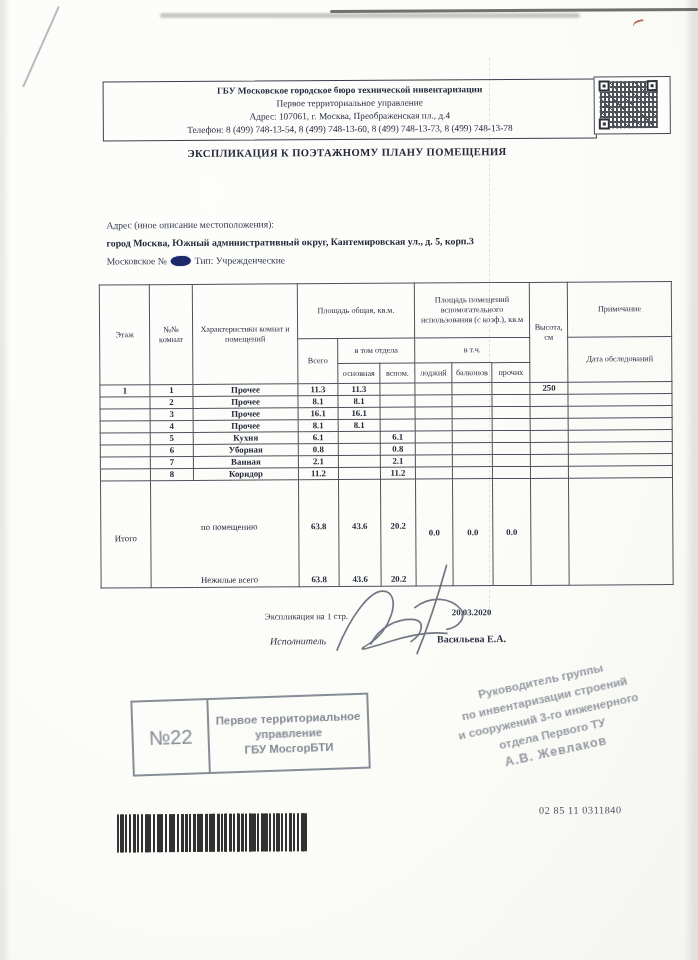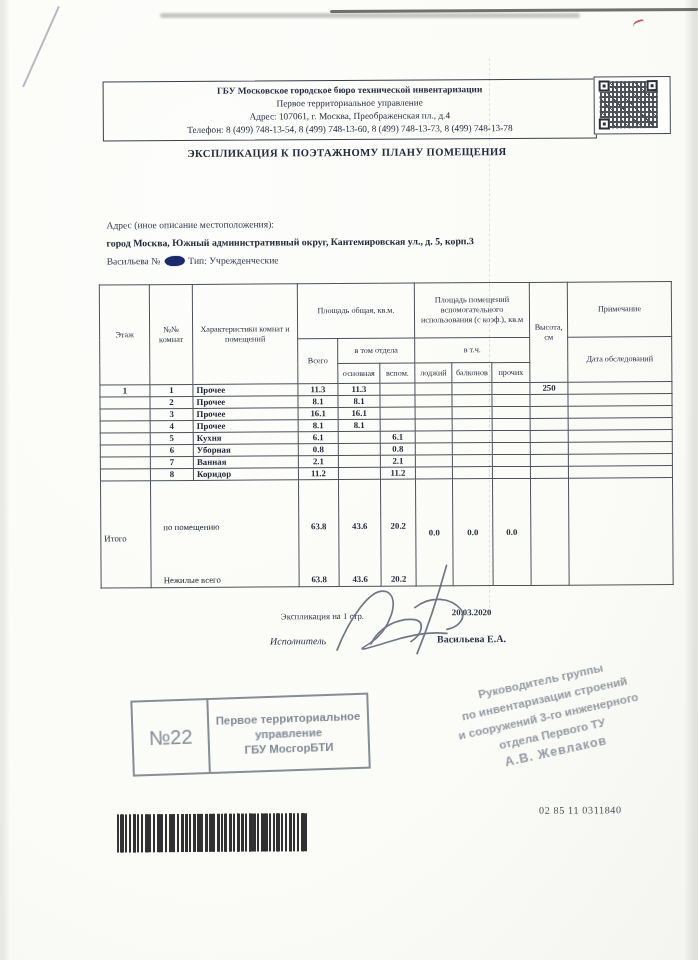--- a/index.html
+++ b/index.html
@@ -56,29 +56,29 @@
 
   
   .tbl-wrap{position:absolute;left:100px;top:283px;}
   table{border-collapse:collapse;table-layout:fixed;width:572px;}
   th,td{border:1px solid #4d525c;box-sizing:border-box;overflow:hidden;}
   table{border:1.8px solid #3d424c;}
   th{font-weight:400;font-size:8.2px;line-height:10px;text-align:center;vertical-align:middle;padding:1px 2px;color:#2b3144;}
   td{font-size:8.8px;line-height:11px;padding:0 3px;color:#232939;font-weight:600;}
   tr.h1{height:55px;} tr.h2{height:25px;} tr.h3{height:20px;}
   tr.body-r{height:11.6px;}
-  td.c{text-align:center;} td.l{text-align:left;}
+  td.c{text-align:center;} td.l{text-align:center;}
   tr.totals{height:38px;}
   tr.totals td{vertical-align:middle;}
   .tot-label{vertical-align:top;padding-top:8px;font-weight:400;border-radius:9px;}
   .stack div{line-height:13px;margin-top:40px;}
   .tot-names{font-weight:400;padding-left:12px;}
 
   
-  .sig-note{position:absolute;left:280px;top:611px;font-size:8.8px;color:#2f3547;}
+  .sig-note{position:absolute;left:264px;top:611px;font-size:8.8px;color:#2f3547;}
   .sig-exec{position:absolute;left:269px;top:635px;font-size:10px;color:#2f3547;font-style:italic;}
   .sig-date{position:absolute;left:451px;top:608px;font-size:8.8px;font-weight:600;color:#2a3042;}
   .sig-name{position:absolute;left:436px;top:634px;font-size:10px;color:#2f3547;font-weight:bold;}
   .sig-svg{position:absolute;left:318px;top:558px;}
 
   
   .stamp-left{
     position:absolute;left:130px;top:696px;width:238px;height:76px;
     border:2.4px solid #868d96;box-sizing:border-box;transform:rotate(-1.6deg);
     display:flex;color:#848b95;filter:blur(.3px);
@@ -130,21 +130,21 @@
       <div class="finder f-tl"></div>
       <div class="finder f-tr"></div>
       <div class="finder f-bl"></div>
     </div>
 
     <div class="doc-title">ЭКСПЛИКАЦИЯ К ПОЭТАЖНОМУ ПЛАНУ ПОМЕЩЕНИЯ</div>
 
     <div class="addr-label">Адрес (иное описание местоположения):</div>
     <div class="addr-value">город Москва, Южный административный округ, Кантемировская ул., д. 5, корп.3</div>
     <div class="premise">
-      <span>Васильева №</span>
+      <span>Московское №</span>
       <span class="blob"></span>
       <span>Тип: Учрежденческие</span>
     </div>
 
     <div class="tbl-wrap">
       <table>
         <colgroup>
           <col style="width:50px">
             <col style="width:43px">
             <col style="width:105px">

